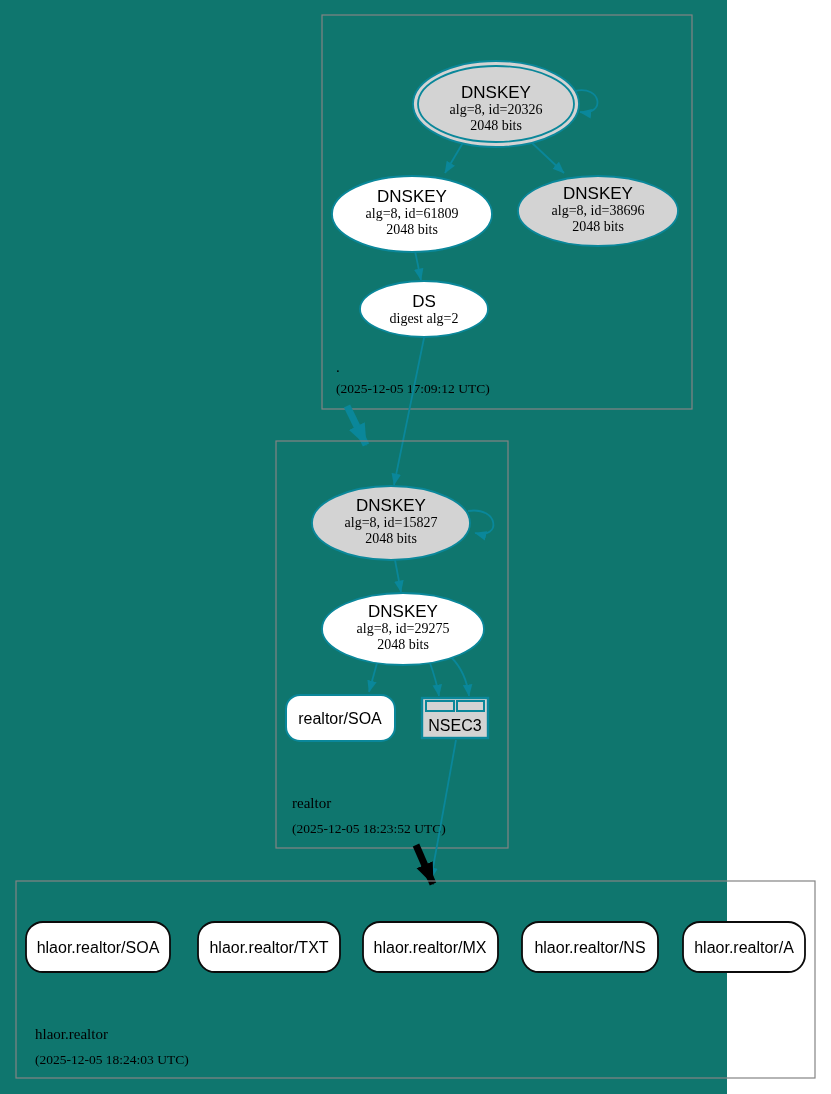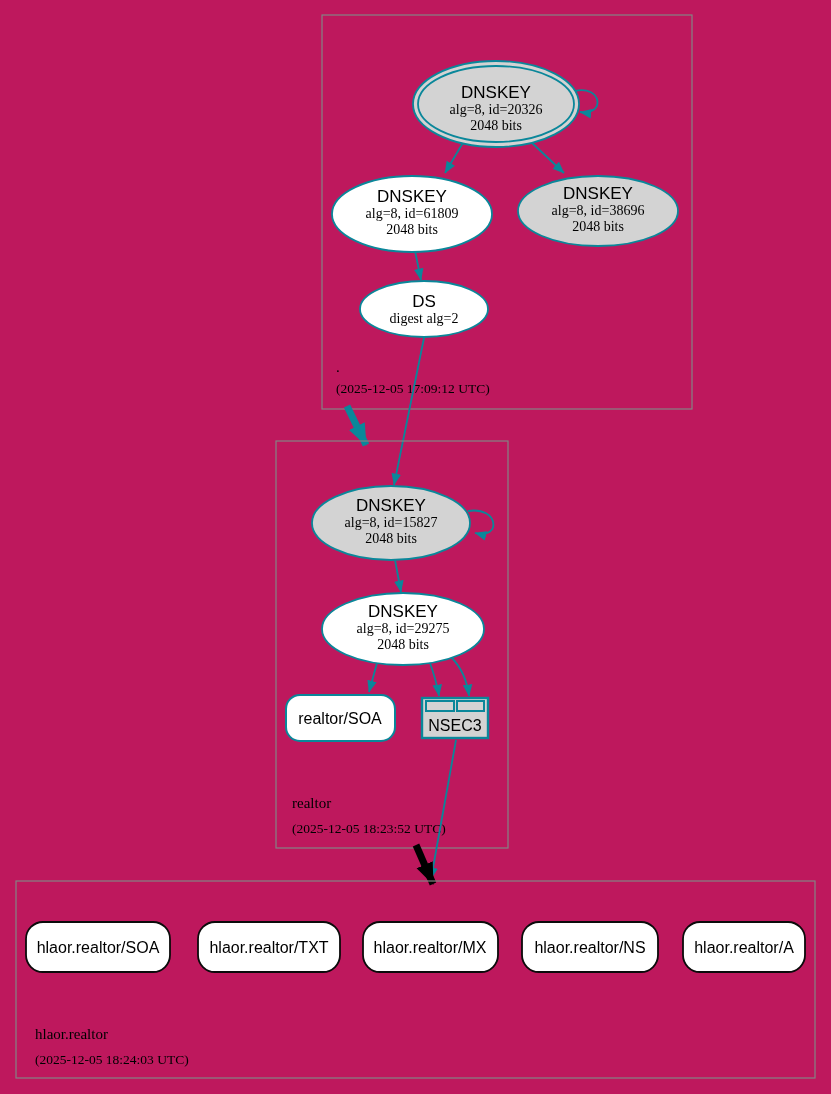--- a/index.html
+++ b/index.html
@@ -1,16 +1,16 @@
 <!DOCTYPE html>
 <html><head>
 <meta charset="utf-8">
 <style>
   html, body { margin: 0; padding: 0; background: #ffffff; }
-  .stage { position: relative; width: 831px; height: 1094px; background: #be185d; }
+  .stage { position: relative; width: 727px; height: 1094px; background: #0f766e; }
   svg { display: block; }
   text { fill: #000000; }
   .node-title { font-family: "Liberation Sans", "DejaVu Sans", sans-serif; font-size: 17px; }
   .node-detail { font-family: "Liberation Serif", "DejaVu Serif", serif; font-size: 14px; }
   .rrset-label { font-family: "Liberation Sans", "DejaVu Sans", sans-serif; font-size: 16px; }
   .zone-name { font-family: "Liberation Serif", "DejaVu Serif", serif; font-size: 15px; }
   .zone-ts { font-family: "Liberation Serif", "DejaVu Serif", serif; font-size: 13.5px; }
   .mid { text-anchor: middle; }
 </style>
 </head>

